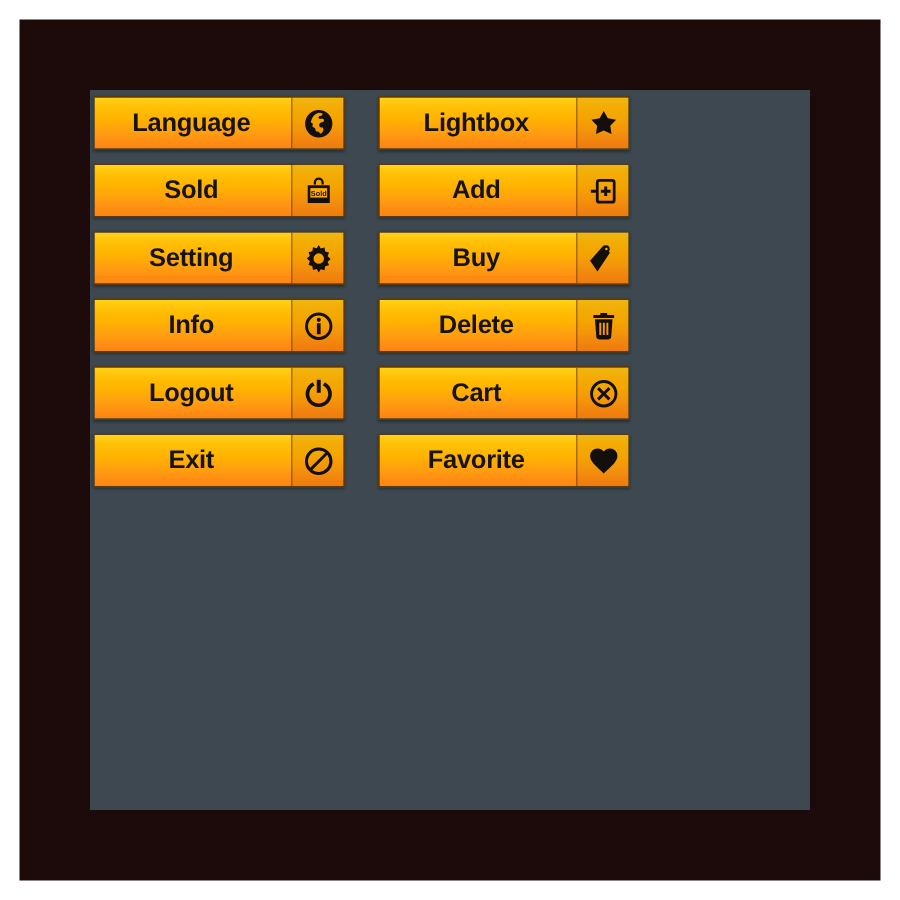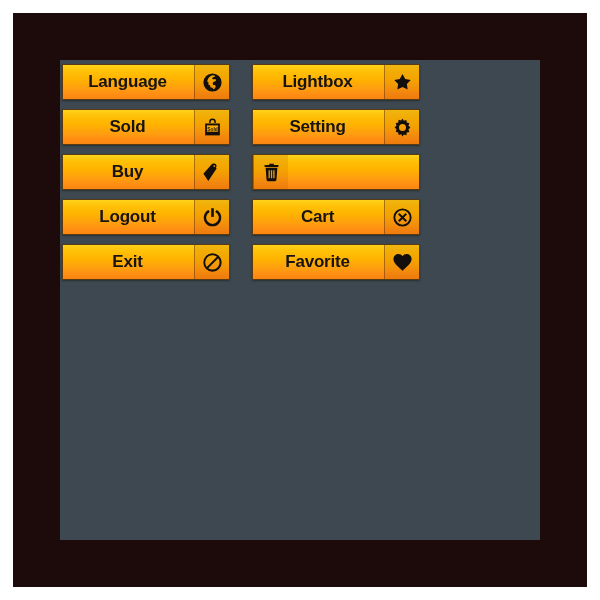--- a/index.html
+++ b/index.html
@@ -139,40 +139,61 @@
       <span class="btn-label">Sold</span>
       <span class="btn-icon">
         <svg viewBox="0 0 24 24">
           <path d="M8.2 5.4a3.8 3.8 0 017.6 0v1.4h-1.7V5.4a2.1 2.1 0 10-4.2 0v1.4H8.2z"></path>
           <path d="M3.6 7.4h16.8V21H3.6z"></path>
           <rect x="5.6" y="9.6" width="12.8" height="7.2" fill="#ffae00"></rect>
           <text x="12" y="15.6" font-family="Liberation Sans, sans-serif" font-size="5.6" font-weight="bold" fill="#120f0c" text-anchor="middle">Sold</text>
         </svg>
       </span>
     </div>
+    <div class="btn">
+      <span class="btn-label">Add</span>
+      <span class="btn-icon">
+        <svg viewBox="0 0 24 24">
+          <path d="M8.6 2.6h9.8a2.6 2.6 0 012.6 2.6v13.6a2.6 2.6 0 01-2.6 2.6H8.6a2.6 2.6 0 01-2.6-2.6V5.2a2.6 2.6 0 012.6-2.6zm0 2.2a.5.5 0 00-.5.5v13.4c0 .3.2.5.5.5h9.8c.3 0 .5-.2.5-.5V5.3a.5.5 0 00-.5-.5z"></path>
+          <path d="M12.4 8.3h2.2v2.6h2.6v2.2h-2.6v2.6h-2.2v-2.6H9.8v-2.2h2.6z"></path>
+          <path d="M2.2 10.9h5.2v2.2H2.2z"></path>
+        </svg>
+      </span>
+    </div>
 
     <div class="btn">
       <span class="btn-label">Setting</span>
       <span class="btn-icon">
         <svg viewBox="0 0 24 24">
             <path d="M12 1.6l1.5 2.6 2.9-.8.5 3 2.9.8-1 2.8 2.2 2.1-2.2 2.1 1 2.8-2.9.8-.5 3-2.9-.8L12 22.4l-1.5-2.6-2.9.8-.5-3-2.9-.8 1-2.8L3 11.9l2.2-2.1-1-2.8 2.9-.8.5-3 2.9.8zm0 6.3a4 4 0 100 8 4 4 0 000-8z"></path>
           </svg>
       </span>
     </div>
 
     <div class="btn">
       <span class="btn-label">Buy</span>
       <span class="btn-icon">
         <svg viewBox="0 0 24 24">
           <path d="M13.9 1.8c1.5 0 2.7 1.2 2.7 2.7 0 .8-.3 1.4-.8 1.9l.9 1-9.5 14.4-5.6-8.3L11.1 2.6c.5-.5 1.2-.8 2-.8zm.1 1.8a1 1 0 100 2 1 1 0 000-2z"></path>
         </svg>
       </span>
     </div>
-
-    <div class="btn">
+    <div class="btn">
+      <span class="btn-label">Info</span>
+      <span class="btn-icon">
+        <svg viewBox="0 0 24 24">
+          <path d="M12 1.6a10.4 10.4 0 100 20.8 10.4 10.4 0 000-20.8zm0 2.2a8.2 8.2 0 110 16.4 8.2 8.2 0 010-16.4z"></path>
+          <circle cx="12" cy="7.1" r="1.6"></circle>
+          <path d="M10.6 9.8h2.8v8.2h-2.8z"></path>
+        </svg>
+      </span>
+    </div>
+
+    <div class="btn">
+      <span class="btn-label">Delete</span>
       <span class="btn-icon">
         <svg viewBox="0 0 24 24">
           <path d="M9.4 1.9h5.2v1.5h5.3v2.3H4.1V3.4h5.3z"></path>
           <path d="M5.3 6.7h13.4l-1 13.2a2.2 2.2 0 01-2.2 2.1H8.5a2.2 2.2 0 01-2.2-2.1zm3.3 2.6v9.3h1.5V9.3zm2.7 0v9.3h1.5V9.3zm2.7 0v9.3h1.5V9.3z"></path>
         </svg>
       </span>
     </div>
 
     <div class="btn">
       <span class="btn-label">Logout</span>

